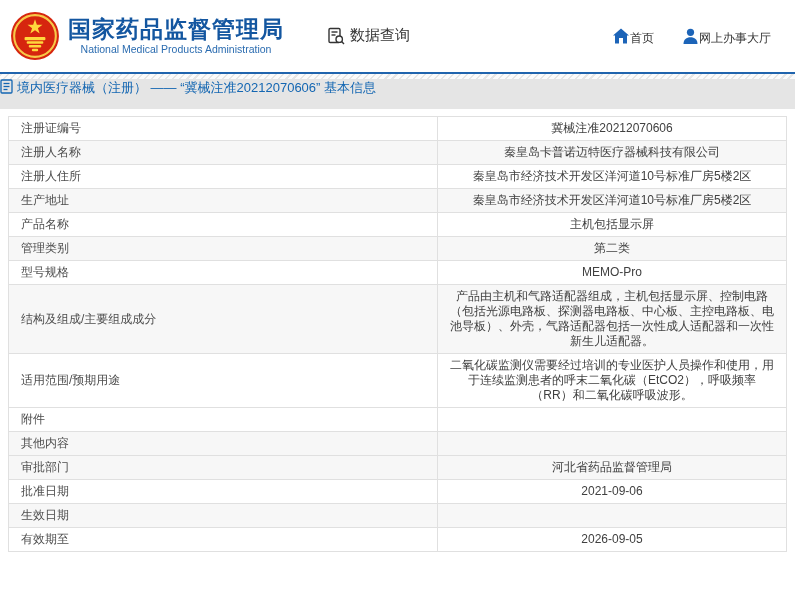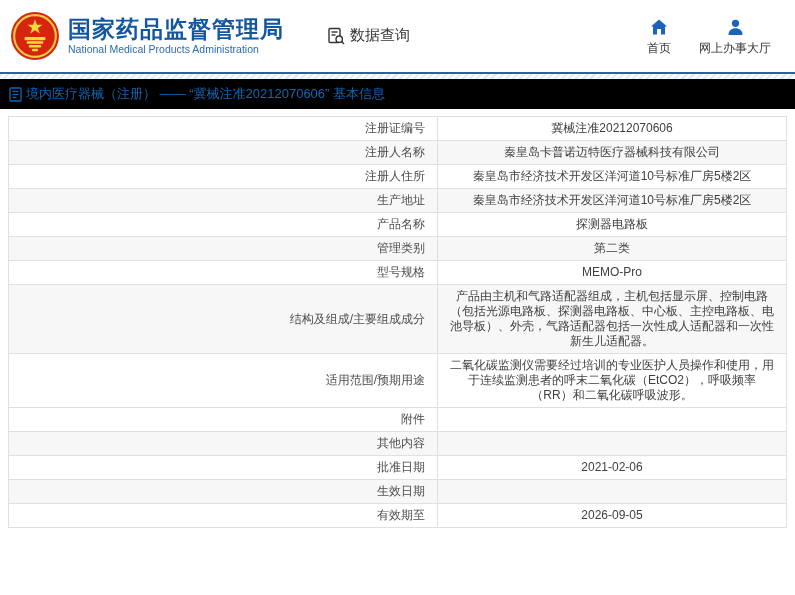--- a/index.html
+++ b/index.html
@@ -10,71 +10,71 @@
   }
 
   
   .header {
     height: 72px; background: #fff;
     display: flex; align-items: center;
     padding: 0 24px 0 10px;
   }
   .logo-area { display: flex; align-items: center; }
   .emblem { width: 50px; height: 50px; flex: 0 0 auto; }
-  .agency-titles { margin-left: 8px; }
+  .agency-titles { margin-left: 8px; text-align: center; }
   .agency-name {
     color: #1356a0; font-size: 23px; font-weight: bold;
     letter-spacing: 1px; line-height: 26px;
   }
   .agency-name-en {
     color: #2b6cb0; font-size: 10.5px; line-height: 14px; margin-top: 0;
   }
   .data-query {
     display: flex; align-items: flex-start; margin-left: 42px;
     color: #333; font-size: 15px; cursor: pointer;
   }
   .data-query svg { margin-right: 4px; }
   .header-spacer { flex: 1; }
   .top-nav { display: flex; gap: 28px; margin-top: 4px; }
   .nav-item {
-    display: flex; flex-direction: column; align-items: center;
+    display: flex; align-items: center;
     cursor: pointer; font-size: 12px; color: #333;
   }
   .nav-item svg { margin-bottom: 5px; }
 
   
   .blue-line { height: 2px; background: #2064ad; }
   .stripe-band {
     height: 5px;
     background: repeating-linear-gradient(135deg, #e6e6e6 0 1.5px, #fbfbfb 1.5px 5px);
   }
 
   
   .breadcrumb-bar {
-    height: 30px; background: #000000;
-    display: flex; align-items: center; padding-left: 9px;
+    height: 30px; background: #e5e5e5;
+    display: flex; align-items: flex-start; 
   }
   .breadcrumb-bar svg { margin-right: 4px; flex: 0 0 auto; }
   .breadcrumb-text { color: #1366b2; font-size: 13px; }
 
   
   .table-wrap { margin: 7px 8px 0 8px; }
   table.info {
     width: 100%; border-collapse: collapse;
     border: 1px solid #d0d0d0;
     font-size: 12px; color: #4a4a4a;
   }
   table.info td {
     border: 1px solid #e0e0e0;
     padding: 4px 12px;
     line-height: 15px;
     vertical-align: middle;
   }
   td.label-cell {
-    width: 429px; text-align: right; color: #4d4d4d;
+    width: 429px; text-align: left; color: #4d4d4d;
     border-right: 1px solid #d9d9d9;
     white-space: nowrap;
   }
   td.value-cell { text-align: center; color: #404040; }
   tr.alt { background: #f7f7f7; }
 </style>
 </head>
 <body>
 
 <div class="header">
@@ -151,21 +151,21 @@
         <tr>
           <td class="label-cell">注册人住所</td>
           <td class="value-cell">秦皇岛市经济技术开发区洋河道10号标准厂房5楼2区</td>
         </tr>
         <tr class="alt">
           <td class="label-cell">生产地址</td>
           <td class="value-cell">秦皇岛市经济技术开发区洋河道10号标准厂房5楼2区</td>
         </tr>
         <tr>
           <td class="label-cell">产品名称</td>
-          <td class="value-cell">探测器电路板</td>
+          <td class="value-cell">主机包括显示屏</td>
         </tr>
         <tr class="alt">
           <td class="label-cell">管理类别</td>
           <td class="value-cell">第二类</td>
         </tr>
         <tr>
           <td class="label-cell">型号规格</td>
           <td class="value-cell">MEMO-Pro</td>
         </tr>
         <tr class="alt">
@@ -177,23 +177,27 @@
           <td class="value-cell">二氧化碳监测仪需要经过培训的专业医护人员操作和使用，用于连续监测患者的呼末二氧化碳（EtCO2），呼吸频率（RR）和二氧化碳呼吸波形。</td>
         </tr>
         <tr>
           <td class="label-cell">附件</td>
           <td class="value-cell">&nbsp;</td>
         </tr>
         <tr class="alt">
           <td class="label-cell">其他内容</td>
           <td class="value-cell">&nbsp;</td>
         </tr>
+        <tr class="alt">
+          <td class="label-cell">审批部门</td>
+          <td class="value-cell">河北省药品监督管理局</td>
+        </tr>
         <tr>
           <td class="label-cell">批准日期</td>
-          <td class="value-cell">2021-02-06</td>
+          <td class="value-cell">2021-09-06</td>
         </tr>
         <tr class="alt">
           <td class="label-cell">生效日期</td>
           <td class="value-cell">&nbsp;</td>
         </tr>
         <tr>
           <td class="label-cell">有效期至</td>
           <td class="value-cell">2026-09-05</td>
         </tr>
       </tbody>

